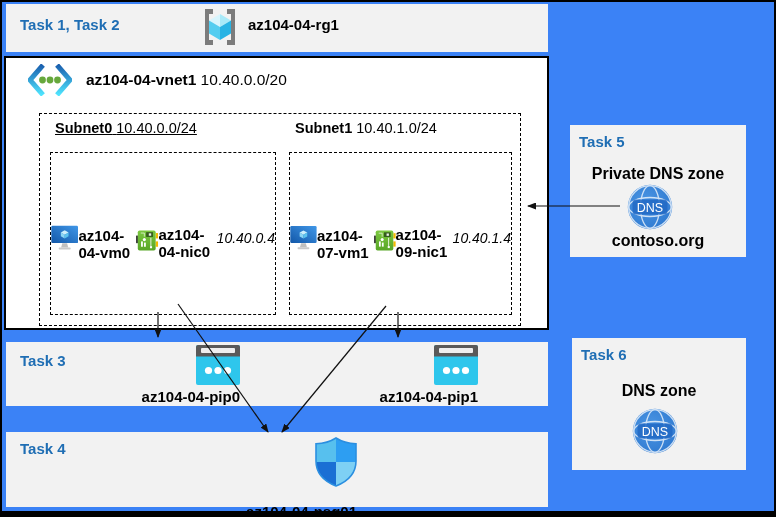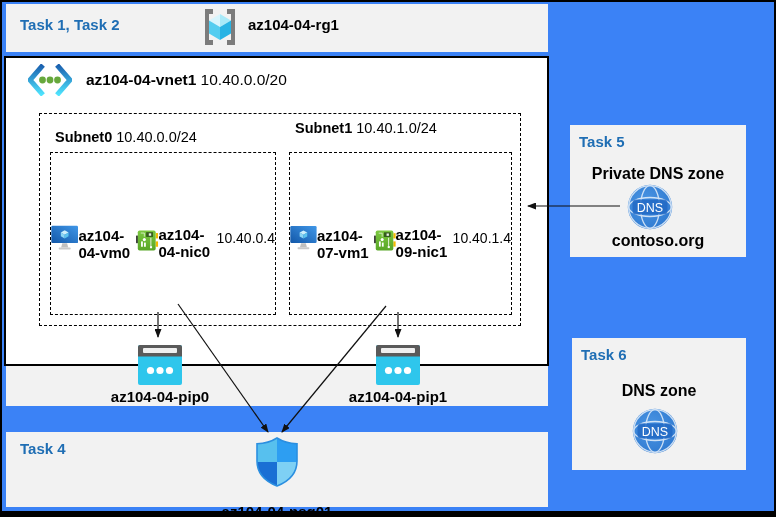--- a/index.html
+++ b/index.html
@@ -6,30 +6,30 @@
   .stage{
     position:relative;width:776px;height:517px;background:#3b82f6;
     font-family:"Liberation Sans","DejaVu Sans",sans-serif;
     color:#000;overflow:hidden;
   }
   .frame{position:absolute;inset:0;border:2px solid #000;border-bottom-width:6px;pointer-events:none;z-index:30;}
   .panel{position:absolute;background:#f2f2f2;}
   .task-label{position:absolute;color:#1f6eb4;font-weight:700;font-size:15px;white-space:nowrap;}
   .bold{font-weight:700;}
   .abs{position:absolute;}
-  .vnet-box{position:absolute;left:4px;top:56px;width:545px;height:310px;background:#fff;border:2px solid #000;box-sizing:border-box;z-index:1;}
+  .vnet-box{position:absolute;left:4px;top:56px;width:545px;height:274px;background:#fff;border:2px solid #000;box-sizing:border-box;z-index:1;}
   .vnet-header{position:absolute;left:22px;top:6px;display:flex;align-items:center;gap:14px;}
   .vnet-title{font-size:15.5px;white-space:nowrap;}
   .outer-dashed{position:absolute;left:33px;top:55px;width:482px;height:213px;border:1px dashed #000;box-sizing:border-box;}
   .subnet-label{position:absolute;font-size:14.5px;white-space:nowrap;}
   .inner-dashed{position:absolute;border:1px dashed #000;box-sizing:border-box;display:flex;align-items:center;padding-top:8px;}
   .vm-name,.nic-name{font-weight:700;font-size:15px;margin-top:10px;}
   .vm-name{margin-top:12px;}
-  .nic-ip{font-size:14px;margin-top:1px;}
-  .res-group{display:flex;flex-direction:column;align-items:center;position:absolute;width:160px;}
+  .nic-ip{font-size:14px;margin-top:1px;font-style:italic;}
+  .res-group{display:flex;flex-direction:column;align-items:flex-end;position:absolute;width:160px;}
   .res-name{font-weight:700;font-size:15px;margin-top:3px;white-space:nowrap;}
   .centered{left:0;right:0;text-align:center;}
   .panel-title{position:absolute;font-weight:700;font-size:16px;white-space:nowrap;}
   .zone-name{position:absolute;font-weight:700;font-size:16px;white-space:nowrap;}
   svg{display:block;}
   .arrows{position:absolute;inset:0;z-index:5;pointer-events:none;}
 </style>
 </head>
 <body>
 
@@ -64,21 +64,21 @@
         <circle cx="29.5" cy="16" r="3.4" fill="#66a83c"></circle>
       </svg>
       <div class="vnet-title">
         <span class="bold">az104-04-vnet1</span>
         <span>10.40.0.0/20</span>
       </div>
     </div>
 
     <div class="outer-dashed"></div>
 
-    <span class="subnet-label" style="left:49px;top:71px;">
+    <span class="subnet-label" style="left:49px;top:62px;text-decoration:underline;">
       <span class="bold">Subnet0</span>
       <span>10.40.0.0/24</span>
     </span>
     <div class="inner-dashed" style="left:44px;top:94px;width:226px;height:163px;">
       <svg width="46" height="42" viewBox="0 0 46 42">
         <defs>
           <linearGradient id="mg0" x1="0" y1="1" x2="1" y2="0">
             <stop offset="0" stop-color="#1257a8"></stop>
               <stop offset="1" stop-color="#4097e8"></stop>
           </linearGradient>

